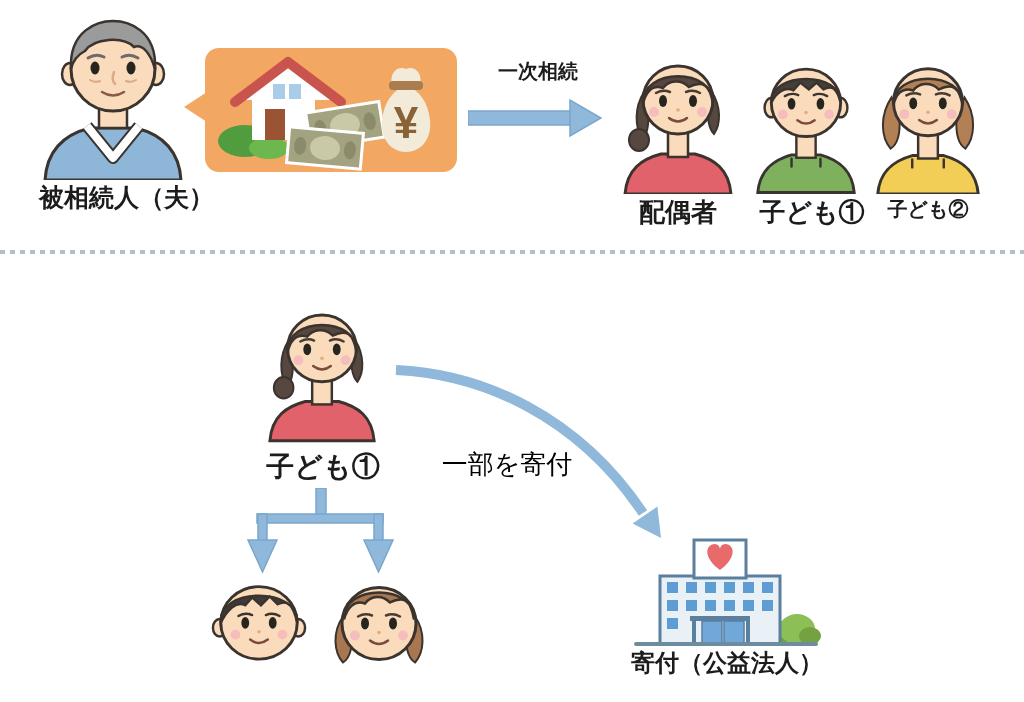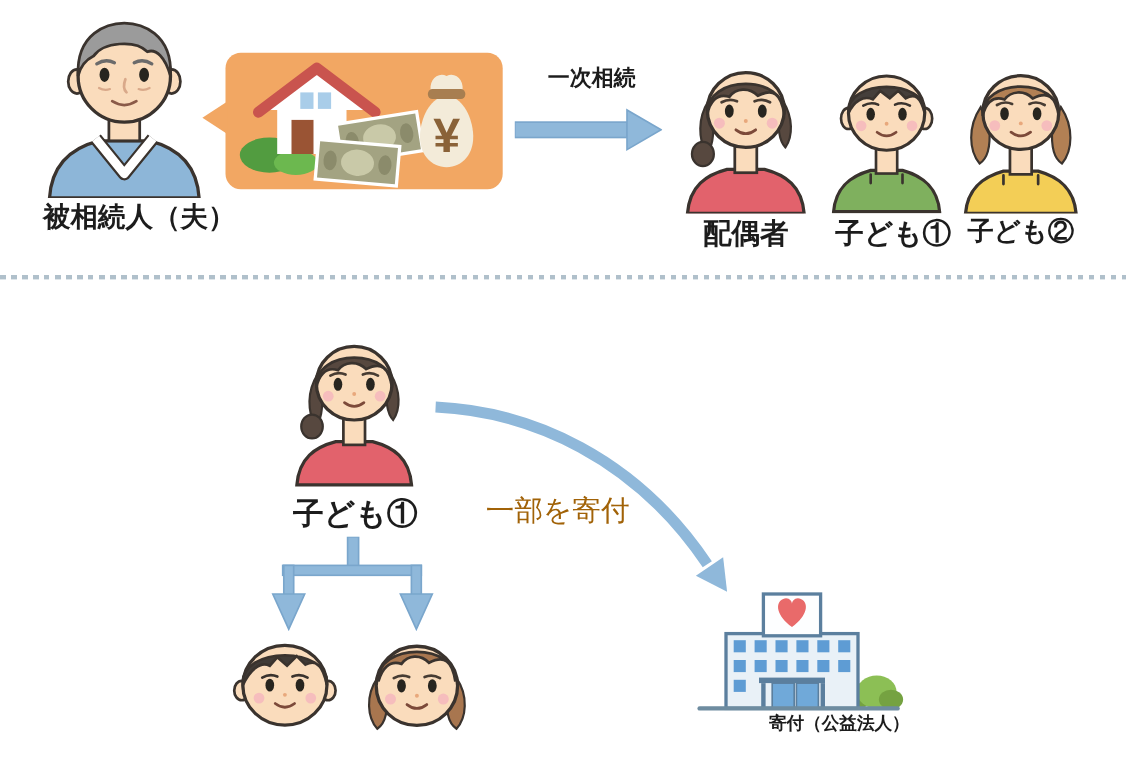--- a/index.html
+++ b/index.html
@@ -16,27 +16,27 @@
     color:#1c1c1c;
     text-align:center;
     line-height:1.1;
     white-space:nowrap;
   }
   .lbl-left { text-align:right; }
   #decedent-label   { left:24px;  top:184px; width:190px; font-size:25px; }
   #primary-arrow-label { left:472px; top:60px; width:132px; font-size:20px; }
   #spouse-label     { left:618px; top:198px; width:120px; font-size:26px; }
   #child1-label     { left:756px; top:198px; width:112px; font-size:26px; }
-  #child2-label     { left:867px; top:198px; width:122px; font-size:24px; }
+  #child2-label     { left:867px; top:198px; width:122px; font-size:20px; }
   #secondary-label  { left:263px; top:452px; width:120px; font-size:28px; }
   #donation-arrow-label {
     left:432px; top:450px; width:150px; font-size:26px;
-    font-weight:400; color:#a16207;
-  }
-  #donation-target-label { left:656px; top:650px; width:214px; font-size:16px; }
+    font-weight:400; color:#000000;
+  }
+  #donation-target-label { left:620px; top:650px; width:214px; font-size:24px; }
 
   #divider {
     position:absolute; left:0; top:250px; width:1024px; height:4px;
     background:repeating-linear-gradient(90deg,#b0c0cb 0 5px,transparent 5px 10px);
   }
 
   #estate-bubble {
     position:absolute; left:205px; top:48px; width:252px; height:124px;
     background:#f2a763; border-radius:14px;
   }

